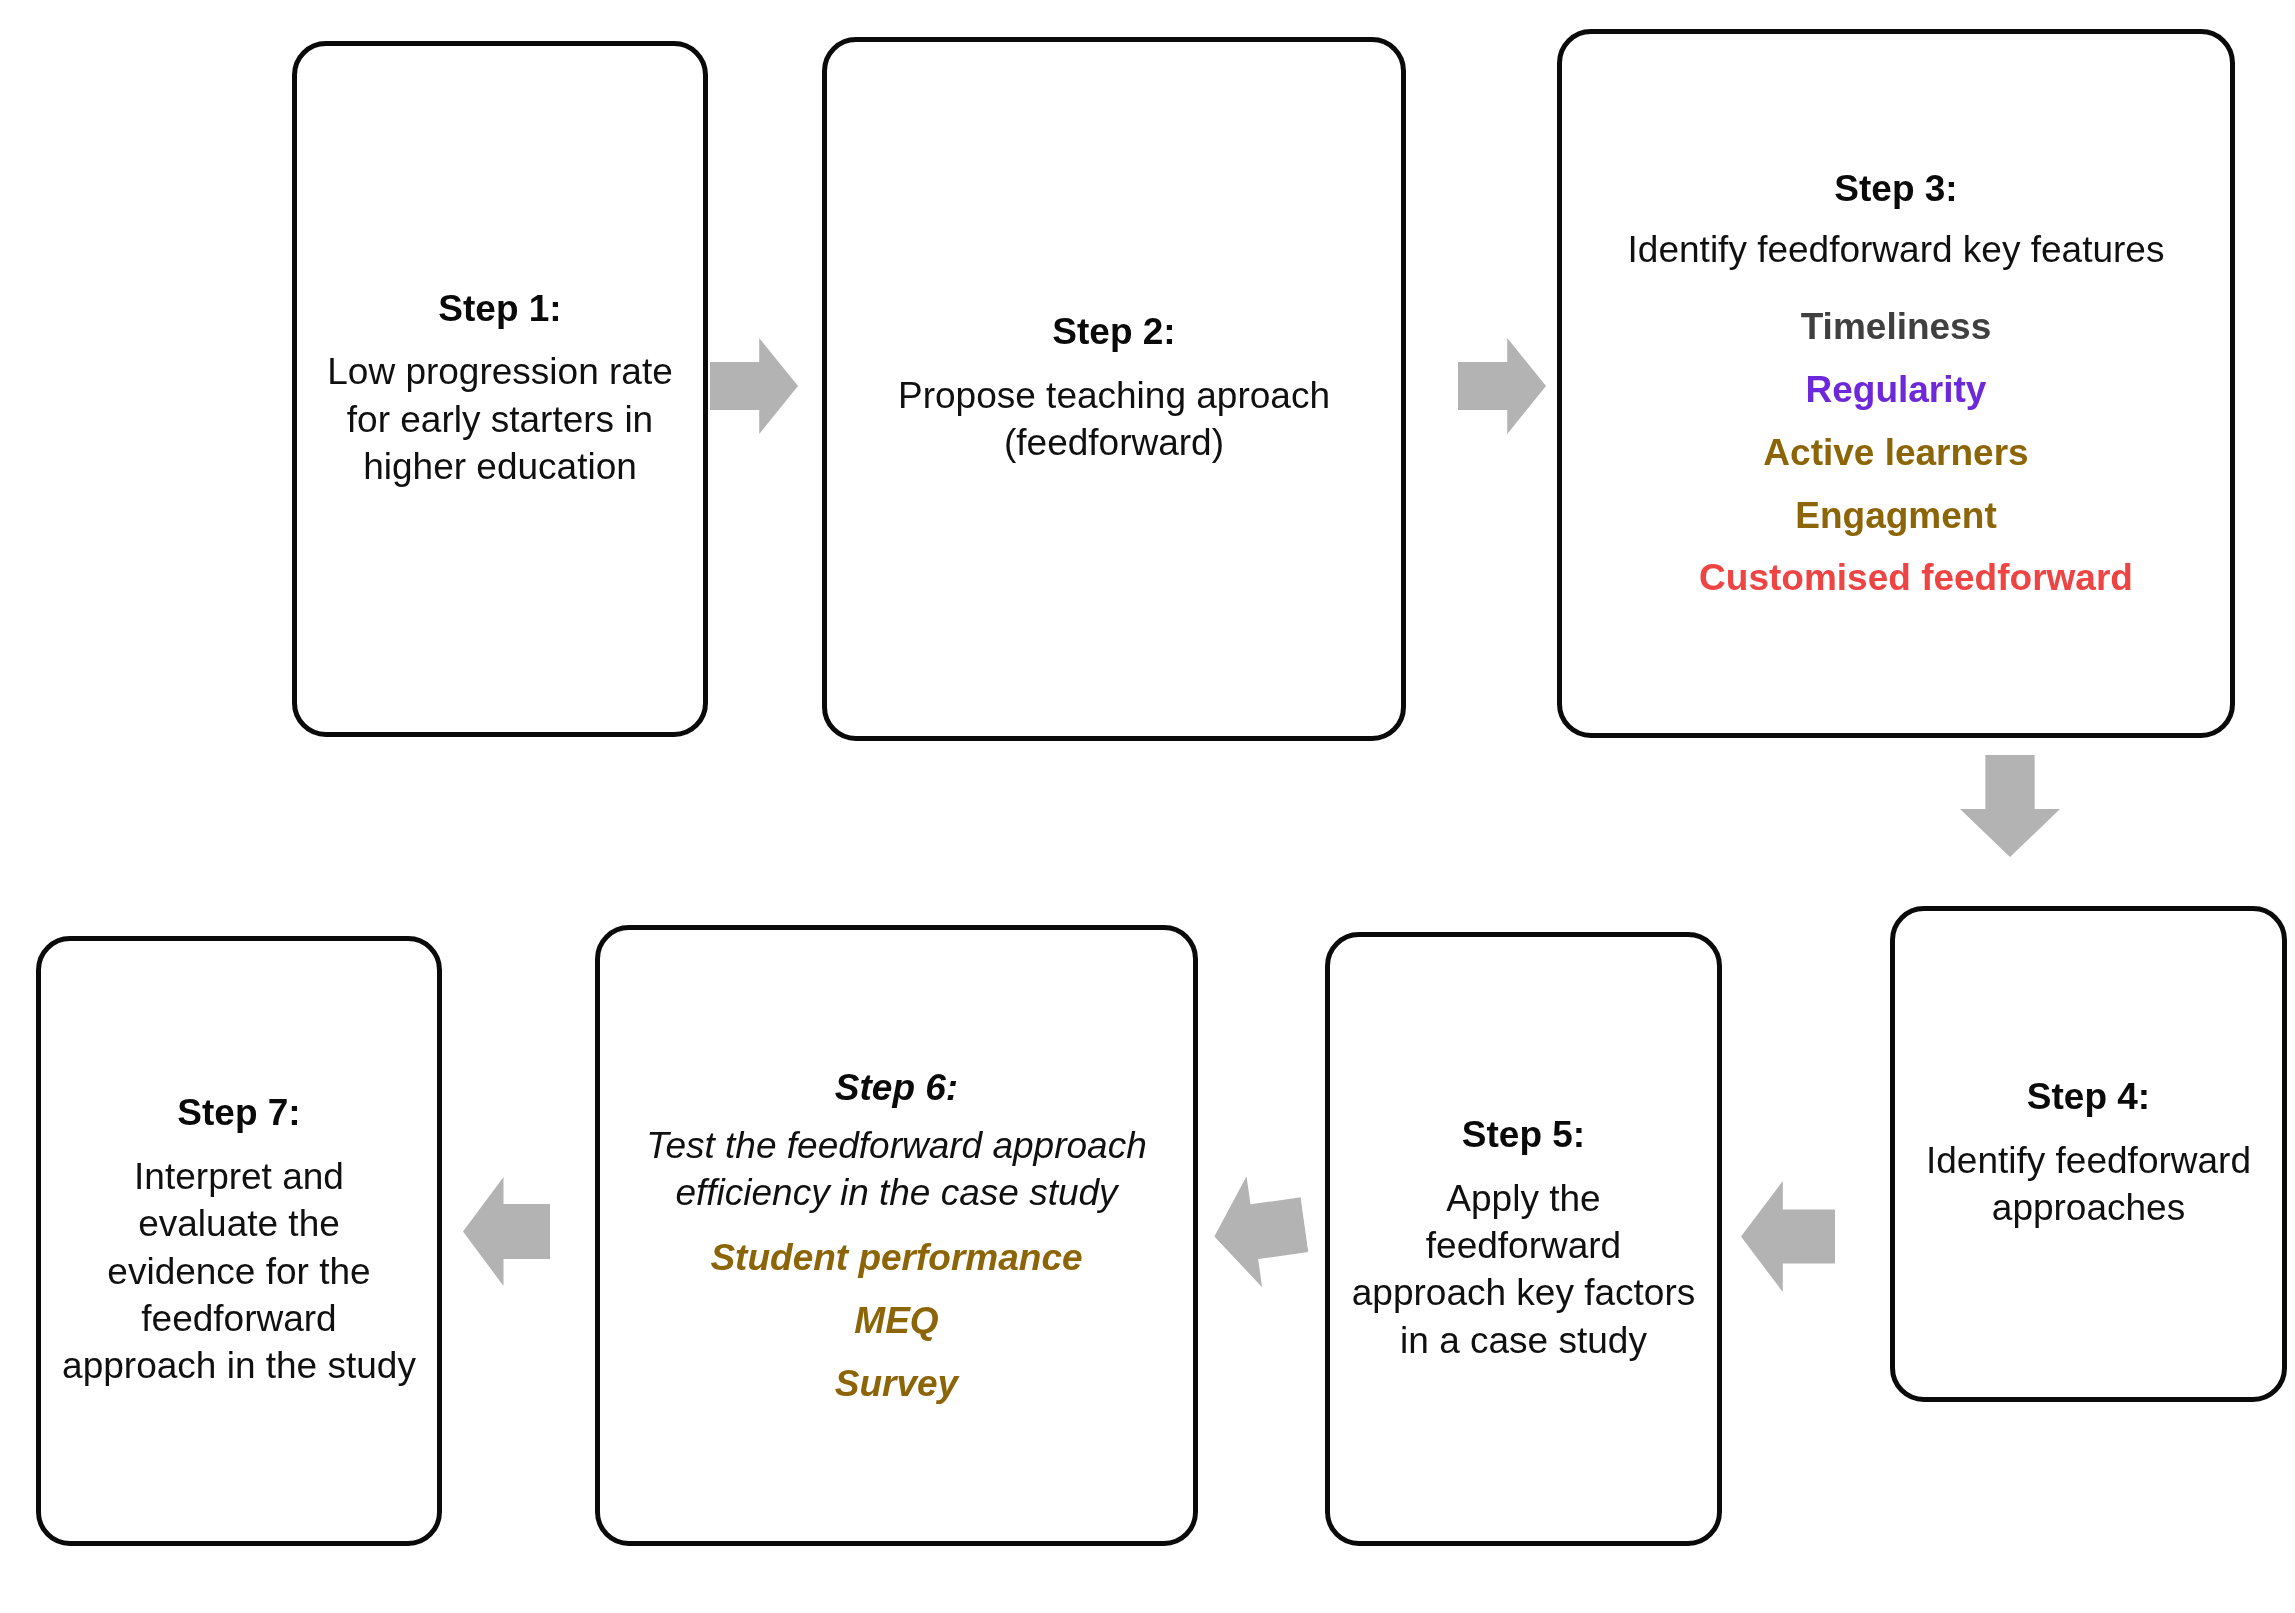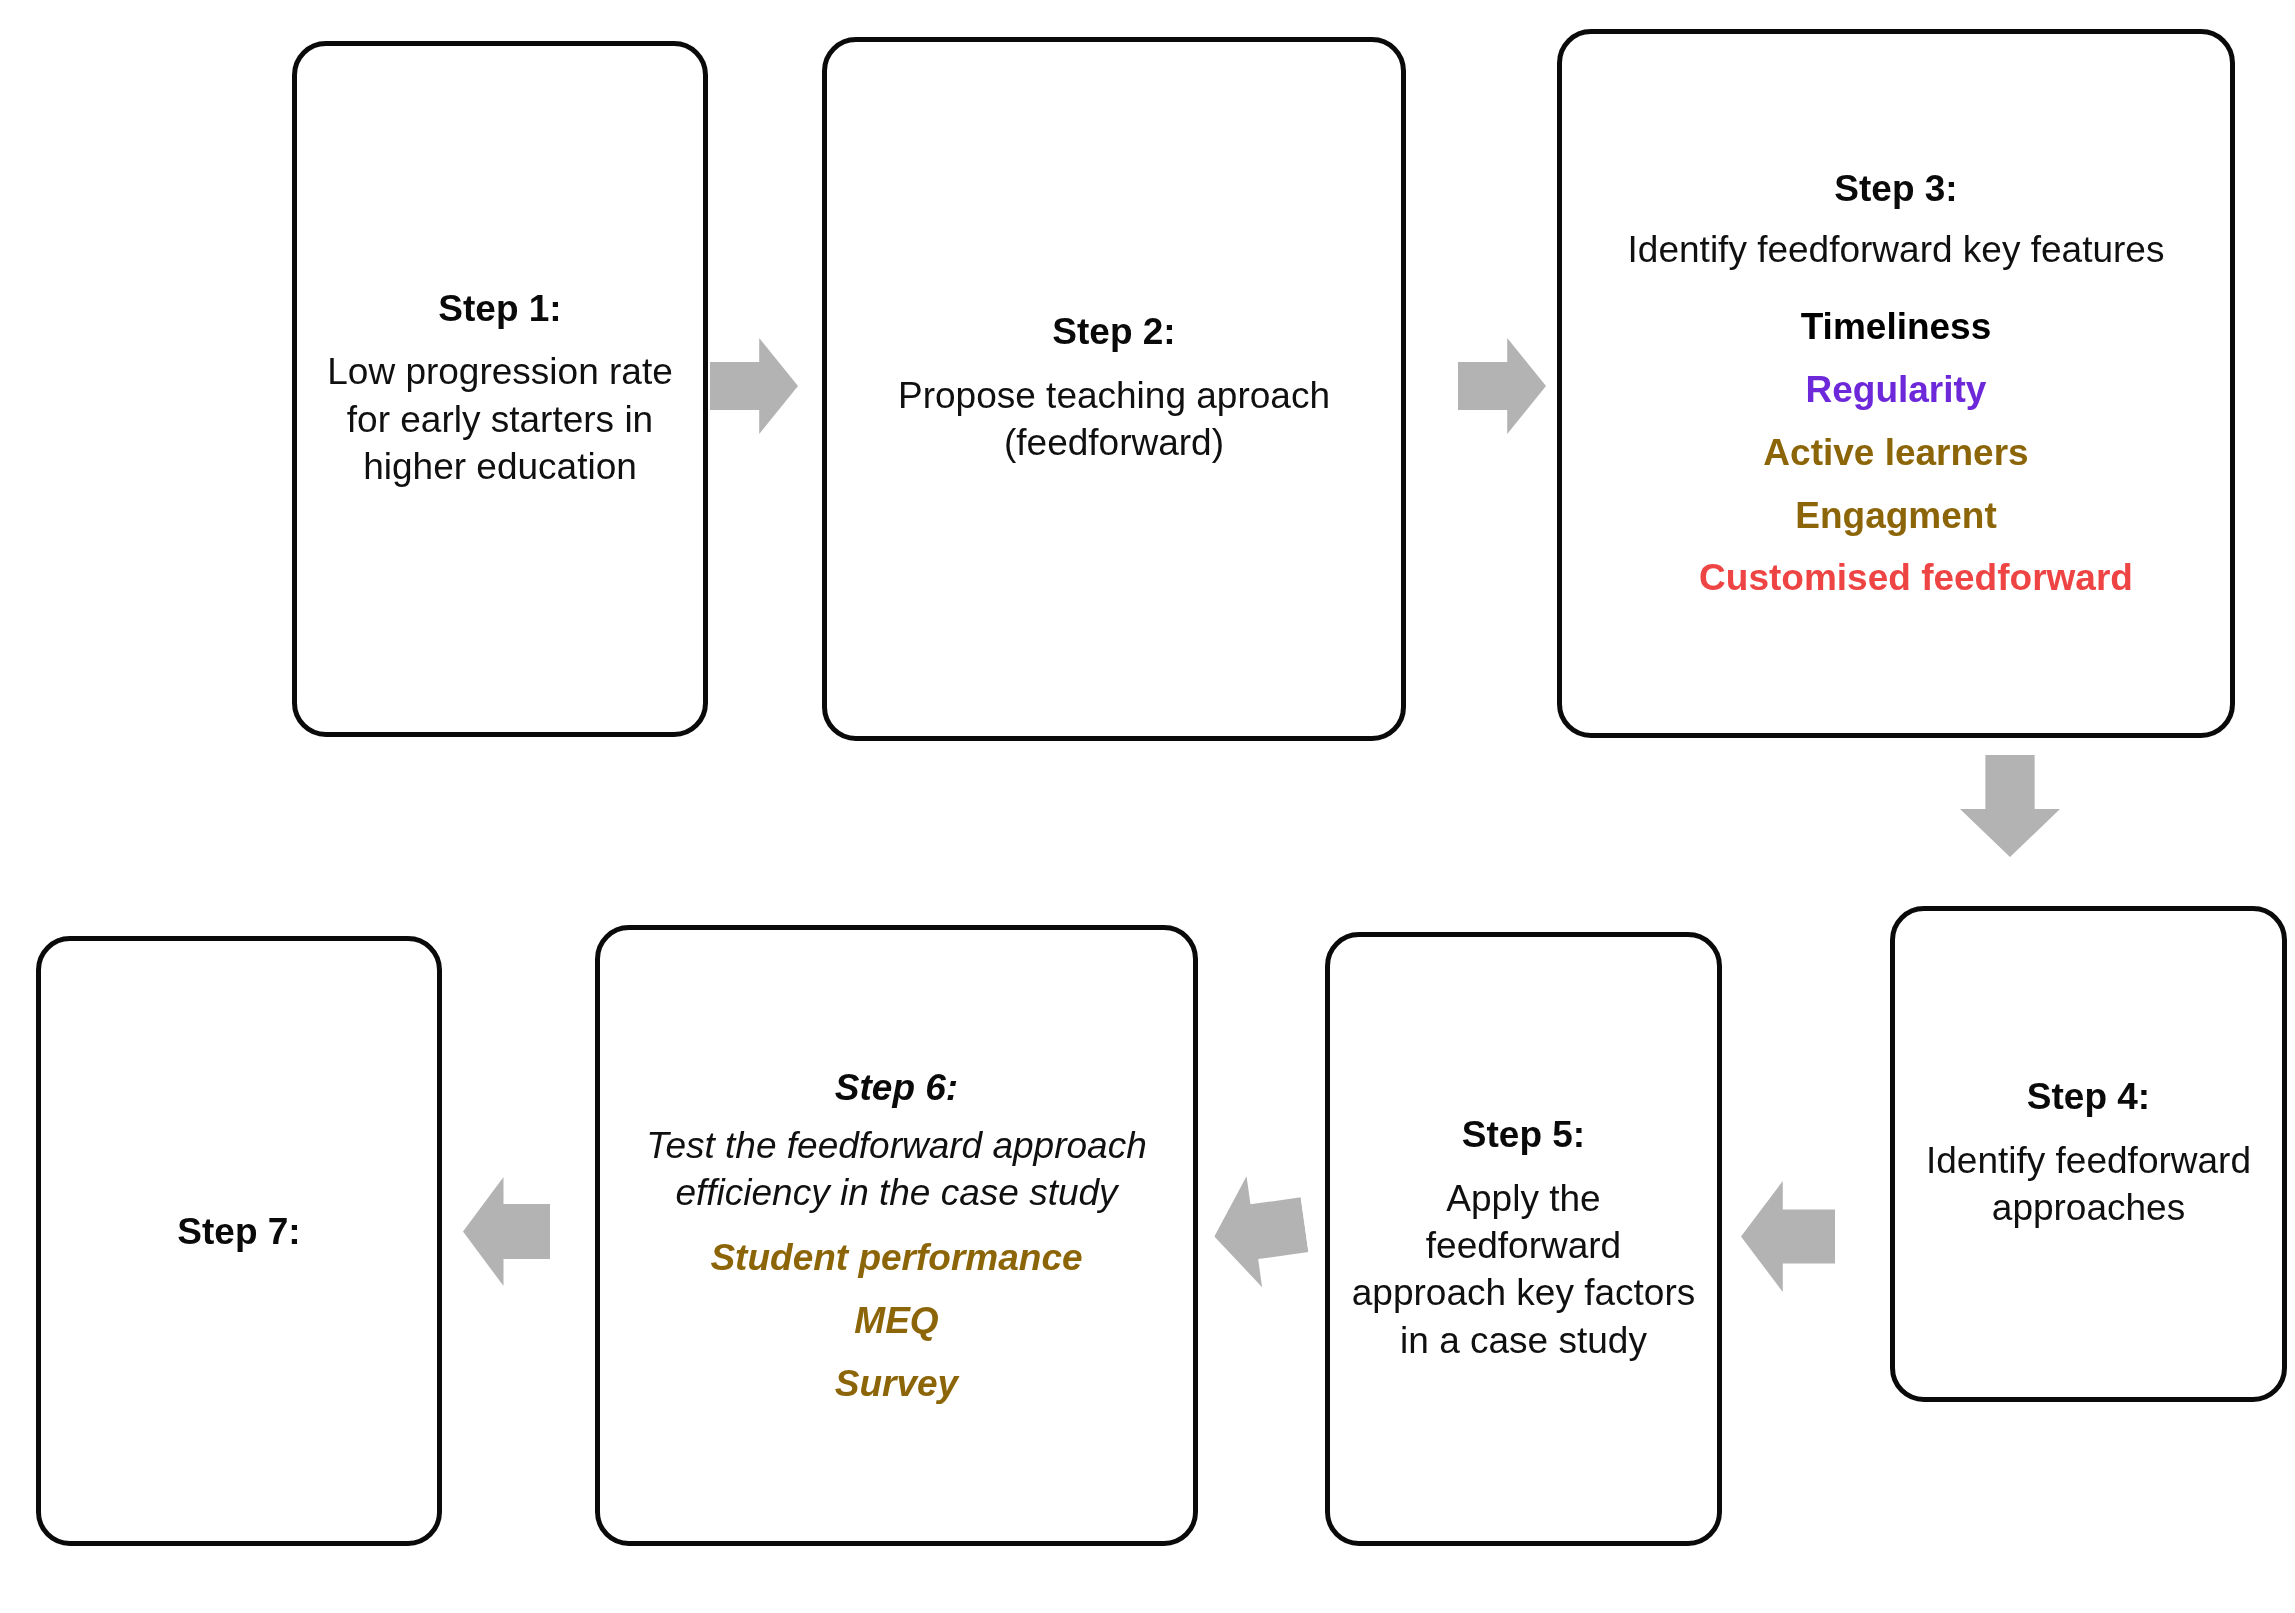--- a/index.html
+++ b/index.html
@@ -112,21 +112,21 @@
   <div class="arrow" id="arrow-2-3">
     <svg viewBox="0 0 118 128" preserveAspectRatio="none" aria-hidden="true">
       <polygon class="arrow-fill" points="0,32 66,32 66,0 118,64 66,128 66,96 0,96" fill="#b3b3b3"></polygon>
     </svg>
   </div>
 
   <div class="step-box" id="box-step3" style="border-color: rgb(10, 10, 10);">
     <div class="step-title">Step 3:</div>
     <div class="step-body">Identify feedforward key features</div>
     <div class="feature-list">
-      <div class="feature-item" style="color: #000000;">Timeliness</div>
+      <div class="feature-item" style="color: #404040;">Timeliness</div>
       <div class="feature-item" style="color: #6d28d9;">Regularity</div>
       <div class="feature-item" style="color: rgb(140, 101, 8);">Active learners</div>
       <div class="feature-item" style="color: rgb(140, 101, 8);">Engagment</div>
       <div class="feature-item" style="color: #ef4444; margin-left: 40px;">Customised feedforward</div>
     </div>
   </div>
 
   <div class="arrow" id="arrow-3-4">
     <svg viewBox="0 0 134 136" preserveAspectRatio="none" aria-hidden="true">
       <polygon class="arrow-fill" points="34,0 100,0 100,72 134,72 67,136 0,72 34,72" fill="#b3b3b3"></polygon>
@@ -166,16 +166,17 @@
   </div>
 
   <div class="arrow" id="arrow-6-7">
     <svg viewBox="0 0 116 146" preserveAspectRatio="none" aria-hidden="true">
       <polygon class="arrow-fill" points="116,36 54,36 54,0 0,73 54,146 54,110 116,110" fill="#b3b3b3"></polygon>
     </svg>
   </div>
 
   <div class="step-box" id="box-step7" style="border-color: rgb(10, 10, 10);">
     <div class="step-title">Step 7:</div>
+    <div class="step-body">Interpret and evaluate the evidence for the feedforward approach in the study</div>
   </div>
 
 </div>
 
 
 </body></html>

